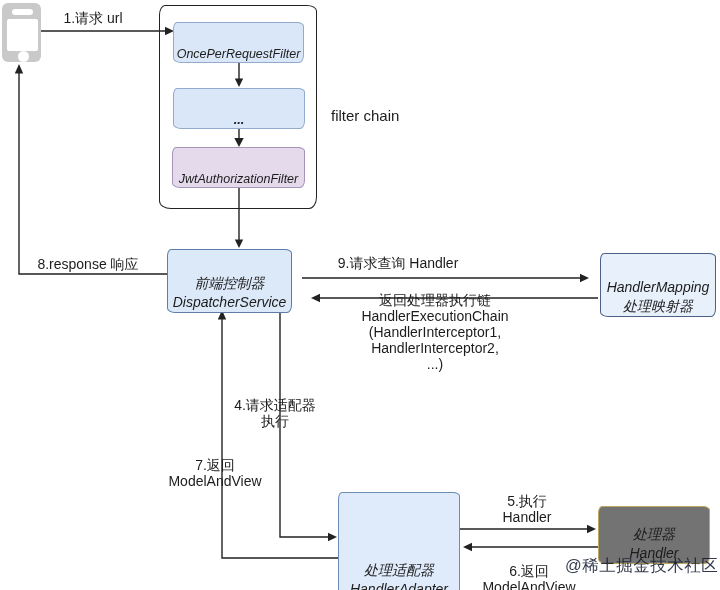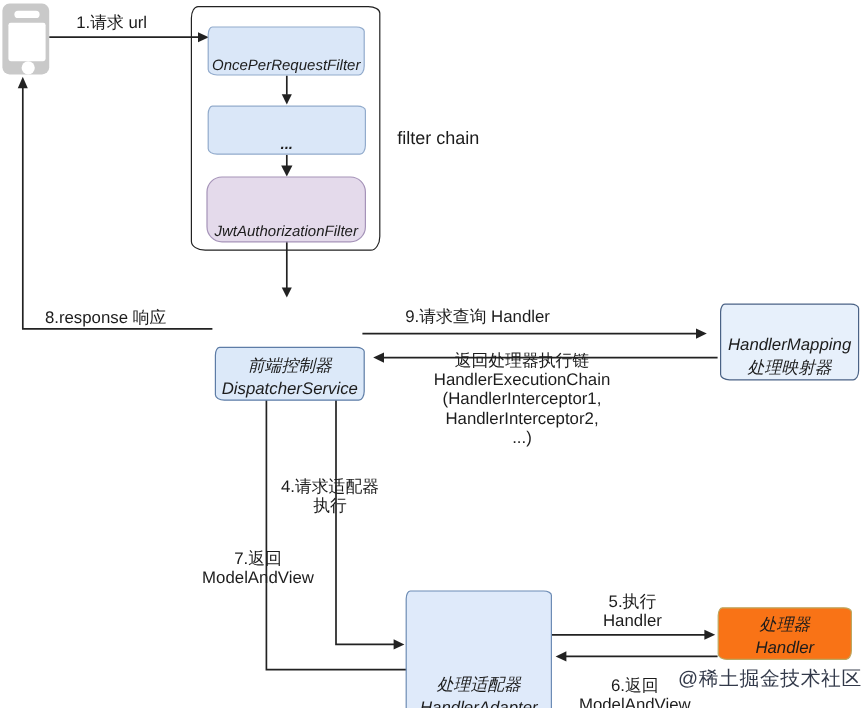--- a/index.html
+++ b/index.html
@@ -87,40 +87,40 @@
   <div class="outer" style="left:159px;top:5px;width:158px;height:204px;"></div>
 
   <div class="box fbox" style="left:173px;top:22px;width:131px;height:41px;">
     <span>OncePerRequestFilter</span>
   </div>
 
   <div class="box fbox" style="left:173px;top:88px;width:132px;height:41px;font-weight:bold;">
     <span>...</span>
   </div>
 
-  <div class="box fbox" style="left:172px;top:147px;width:133px;height:55px;background:#e4daeb;border-color:#a593b8;border-radius:13px;">
+  <div class="box fbox" style="left:172px;top:147px;width:133px;height:41px;background:#e4daeb;border-color:#a593b8;">
     <span>JwtAuthorizationFilter</span>
   </div>
 
-  <div class="box node" style="left:179px;top:249px;width:125px;height:45px;margin-top:40px;">
+  <div class="box node" style="left:167px;top:249px;width:125px;height:64px;">
     <span>前端控制器</span>
     <span>DispatcherService</span>
   </div>
 
   <div class="box node" style="left:600px;top:253px;width:116px;height:64px;background:#e7f0fb;border-color:#4a6285;">
     <span>HandlerMapping</span>
     <span>处理映射器</span>
   </div>
 
   <div class="box node" style="left:338px;top:492px;width:122px;height:108px;background:#dfeafa;border-color:#6d8cb5;">
     <span>处理适配器</span>
     <span>HandlerAdapter</span>
   </div>
 
-  <div class="box" style="left:598px;top:506px;width:112px;height:44px;background:#f97316;border:1.6px solid #bda75f;">
+  <div class="box" style="left:598px;top:506px;width:112px;height:58px;background:#737373;border:1.6px solid #bda75f;">
     <span>处理器</span>
     <span>Handler</span>
   </div>
 
   <div class="lbl ctr" style="left:93px;top:10px;">1.请求 url</div>
 
   <div class="lbl" style="left:331px;top:108px;font-size:15px;">filter chain</div>
 
   <div class="lbl ctr" style="left:88px;top:256px;">8.response 响应</div>
 

